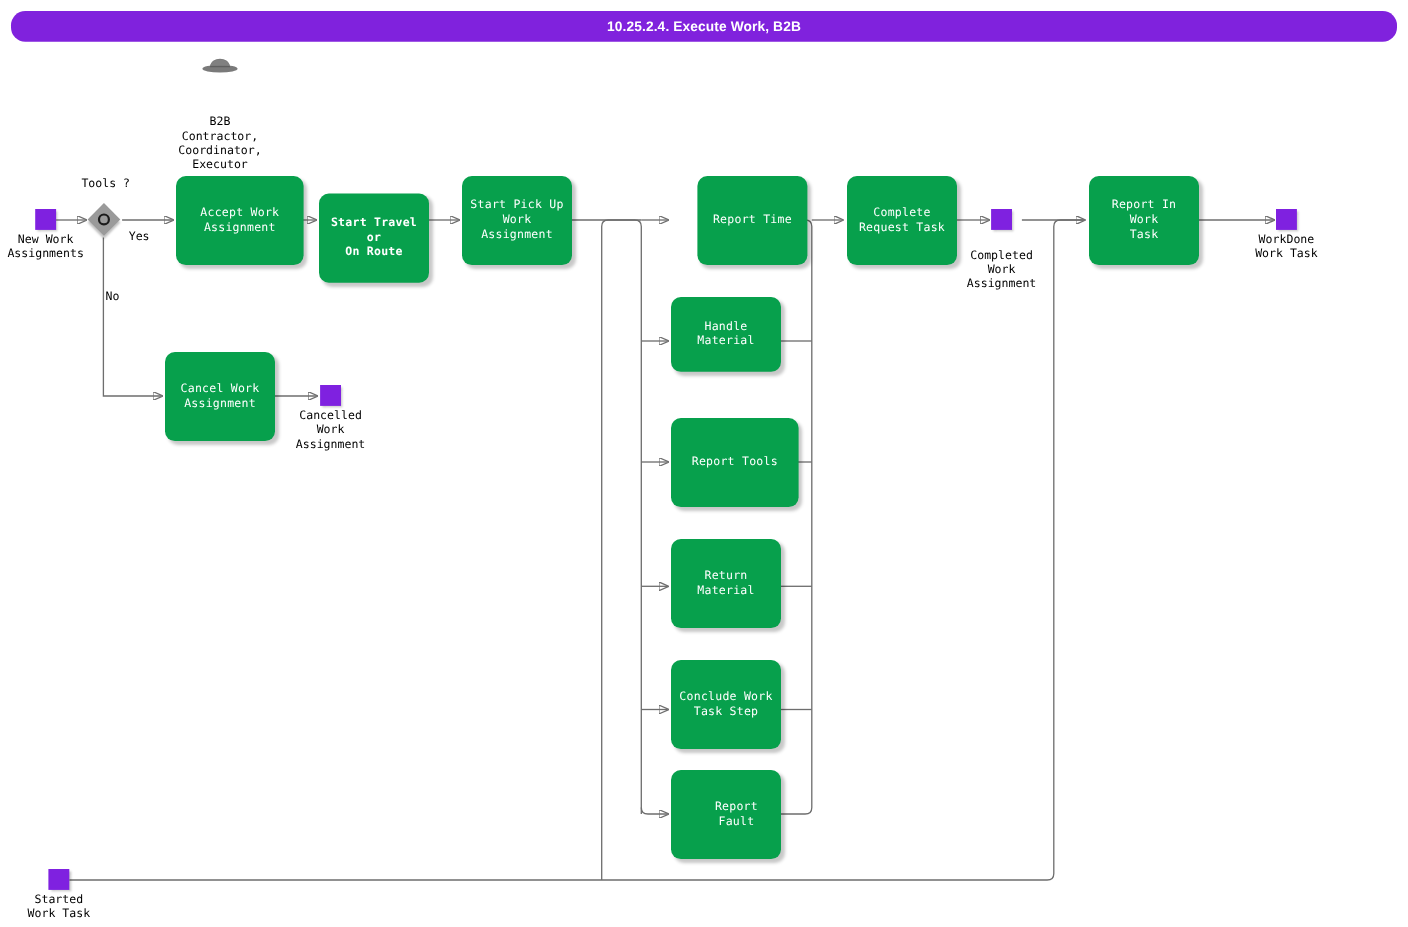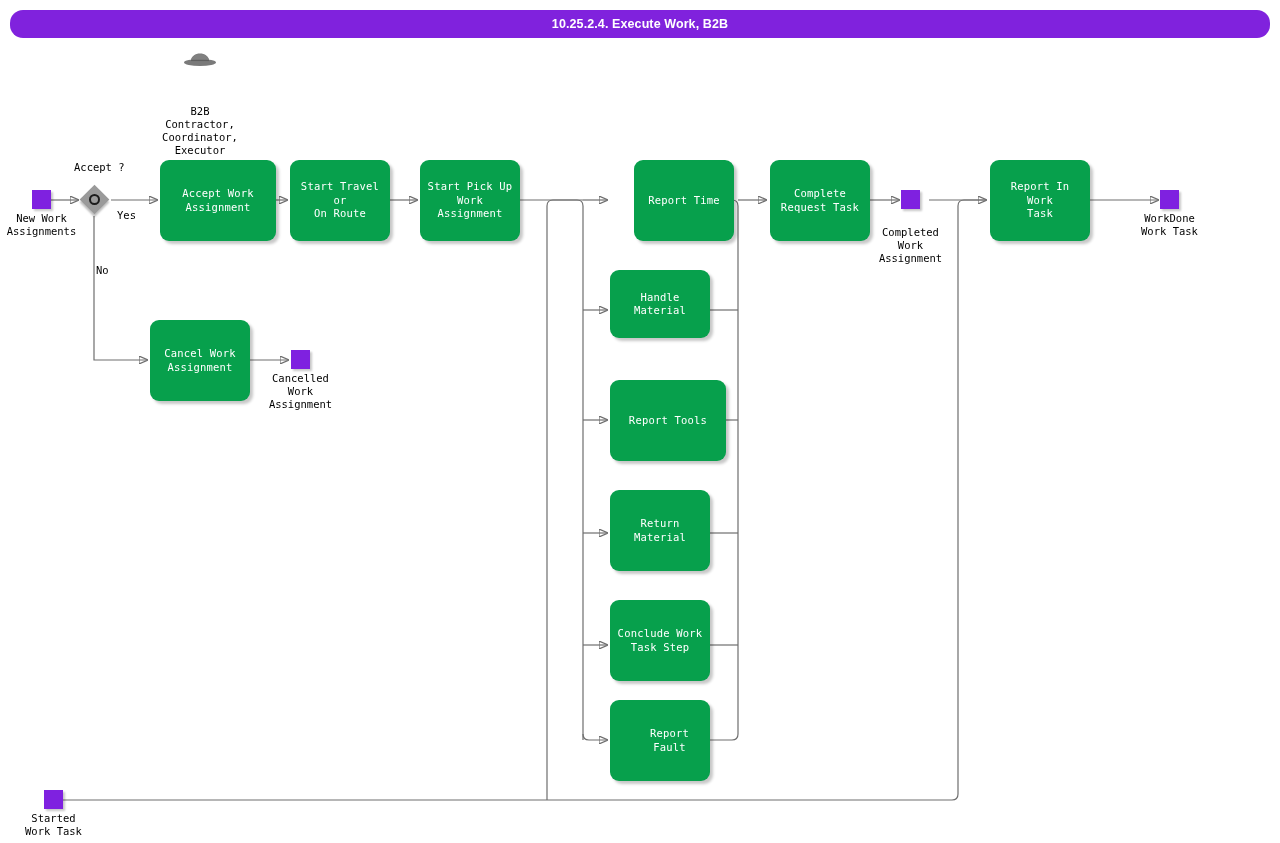--- a/index.html
+++ b/index.html
@@ -229,21 +229,21 @@
     <div class="role-label">B2B
 Contractor,
 Coordinator,
 Executor</div>
   </div>
 
   <div class="gateway" style="left:80px; top:185px;">
     <div class="gw-diamond"></div>
     <div class="gw-ring"></div>
   </div>
-  <div class="gw-caption" style="left:74px; top:161px;">Accept ?</div>
+  <div class="gw-caption" style="left:74px; top:161px;">Tools ?</div>
   <div class="flow-label" style="left:117px; top:209px;">Yes</div>
   <div class="flow-label" style="left:96px; top:264px;text-align:right;">No</div>
 
   <div class="event" style="left:32px; top:190px;"></div>
   <div class="event-label" style="left:-19px; top:212px; width:121px;">New Work
 Assignments</div>
 
   <div class="event" style="left:291px; top:350px;"></div>
   <div class="event-label" style="left:240px; top:372px; width:121px;">Cancelled
 Work
@@ -260,21 +260,21 @@
 
   <div class="event" style="left:44px; top:790px;"></div>
   <div class="event-label" style="left:-7px; top:812px; width:121px;">Started
 Work Task</div>
 
   <div class="task" style="left:160px; top:160px; width:116px; height:81px;">
     <span class="task-label">Accept Work
 Assignment</span>
   </div>
 
-  <div class="task" style="left:290px; top:160px; width:100px; height:81px;">
+  <div class="task" style="left:290px; top:176px; width:100px; height:81px;font-weight:bold;">
     <span class="task-label">Start Travel or
 On Route</span>
   </div>
 
   <div class="task" style="left:420px; top:160px; width:100px; height:81px;">
     <span class="task-label">Start Pick Up
 Work
 Assignment</span>
   </div>
 

